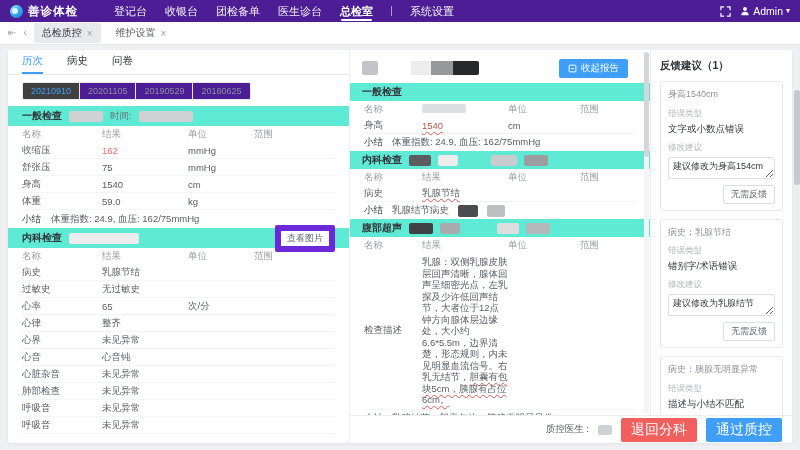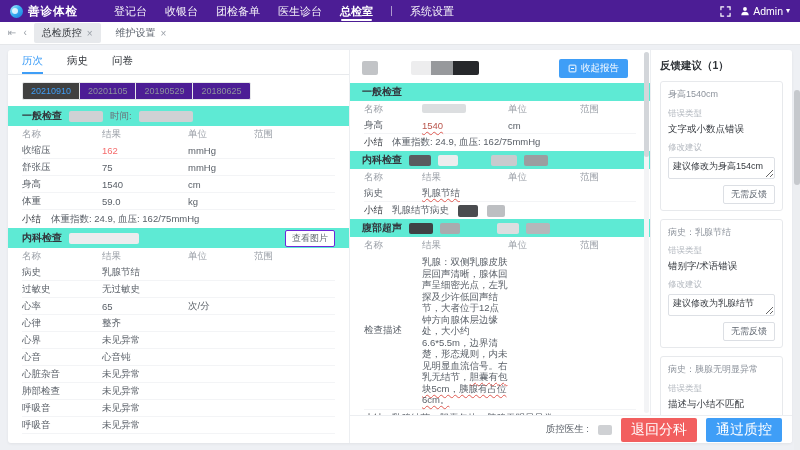--- a/index.html
+++ b/index.html
@@ -34,21 +34,21 @@
   .lp-tab{display:flex;align-items:center;border-bottom:2px solid transparent;cursor:pointer;}
   .lp-tab.active{color:#3f9ef7;border-bottom-color:#3f9ef7;}
   .chips{display:flex;padding:7px 14px 6px;}
   .chip{font-size:9px;padding:3px 8px;border:1px solid #e7e8ea;background:#4c1d95;color:#8d939c;cursor:pointer;margin-left:-1px;}
   .chip:first-child{border-radius:2px 0 0 2px;margin-left:0;}
   .chip:last-child{border-radius:0 2px 2px 0;}
   .chip.active{background:#404040;color:#3f9ef7;position:relative;z-index:1;}
   .sec-bar{background:#5eead4;height:20px;display:flex;align-items:center;gap:7px;padding:0 14px;font-size:10px;font-weight:bold;color:#33373d;}
   .blob{display:inline-block;height:11px;border-radius:2px;background:#d6d8da;}
   .time-label{font-weight:normal;color:#6b7078;font-size:9.5px;}
-  .view-btn{margin-left:auto;font-weight:normal;font-size:9px;color:#5f6670;background:#fff;border:1px solid #6d28d9;border-radius:2px;padding:1px 6px;cursor:pointer;}
+  .view-btn{margin-left:auto;font-weight:normal;font-size:9px;color:#5f6670;background:#fff;border:6px solid #6d28d9;border-radius:2px;padding:1px 6px;cursor:pointer;}
   .tbl{padding:0 14px;font-size:9.5px;}
   .trow{display:flex;align-items:center;min-height:17px;border-bottom:1px solid #f3f4f6;}
   .trow.head{color:#999ea6;min-height:16px;border-bottom:none;}
   .lc1{width:80px;}.lc2{width:86px;}.lc3{width:66px;}.lc4{flex:1;}
   .red{color:#f56c6c;}
   .sum-row{display:flex;gap:10px;min-height:18px;align-items:center;padding:0 14px;font-size:9.5px;}
   .sum-label{color:#33373d;}
   
   .right-wrap{flex:1;display:flex;flex-direction:column;overflow:hidden;}
   .content-row{flex:1;display:flex;overflow:hidden;}

